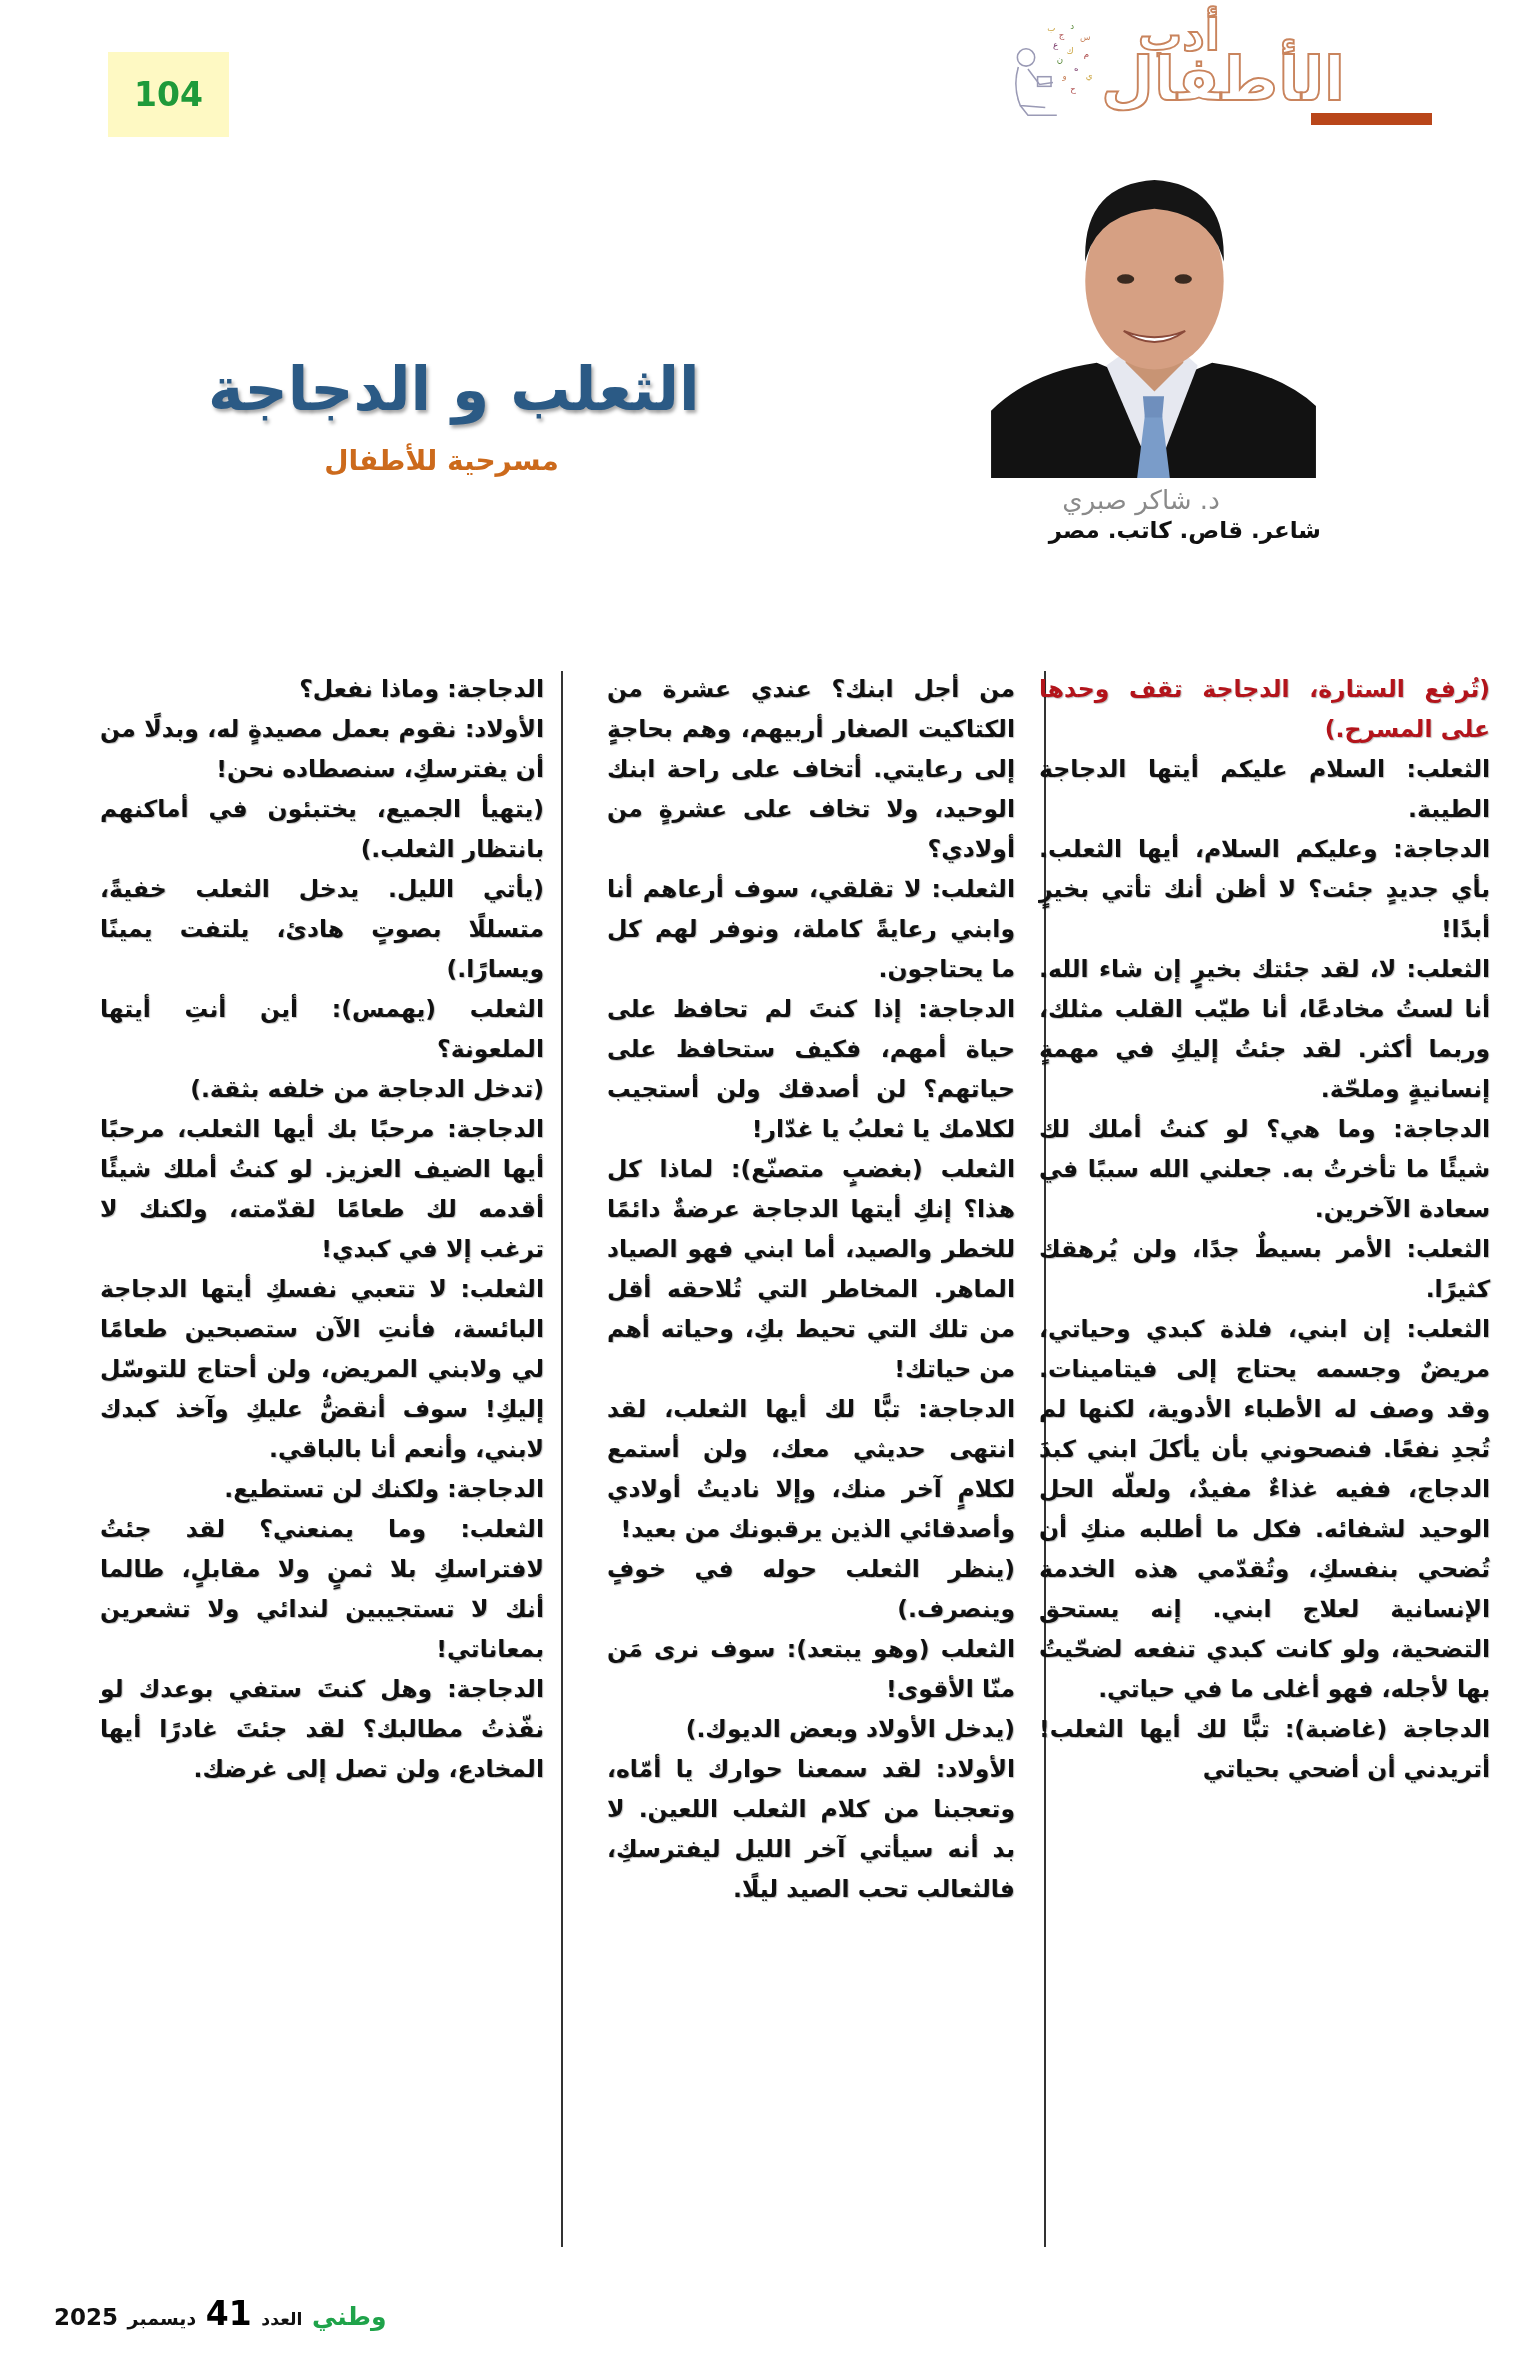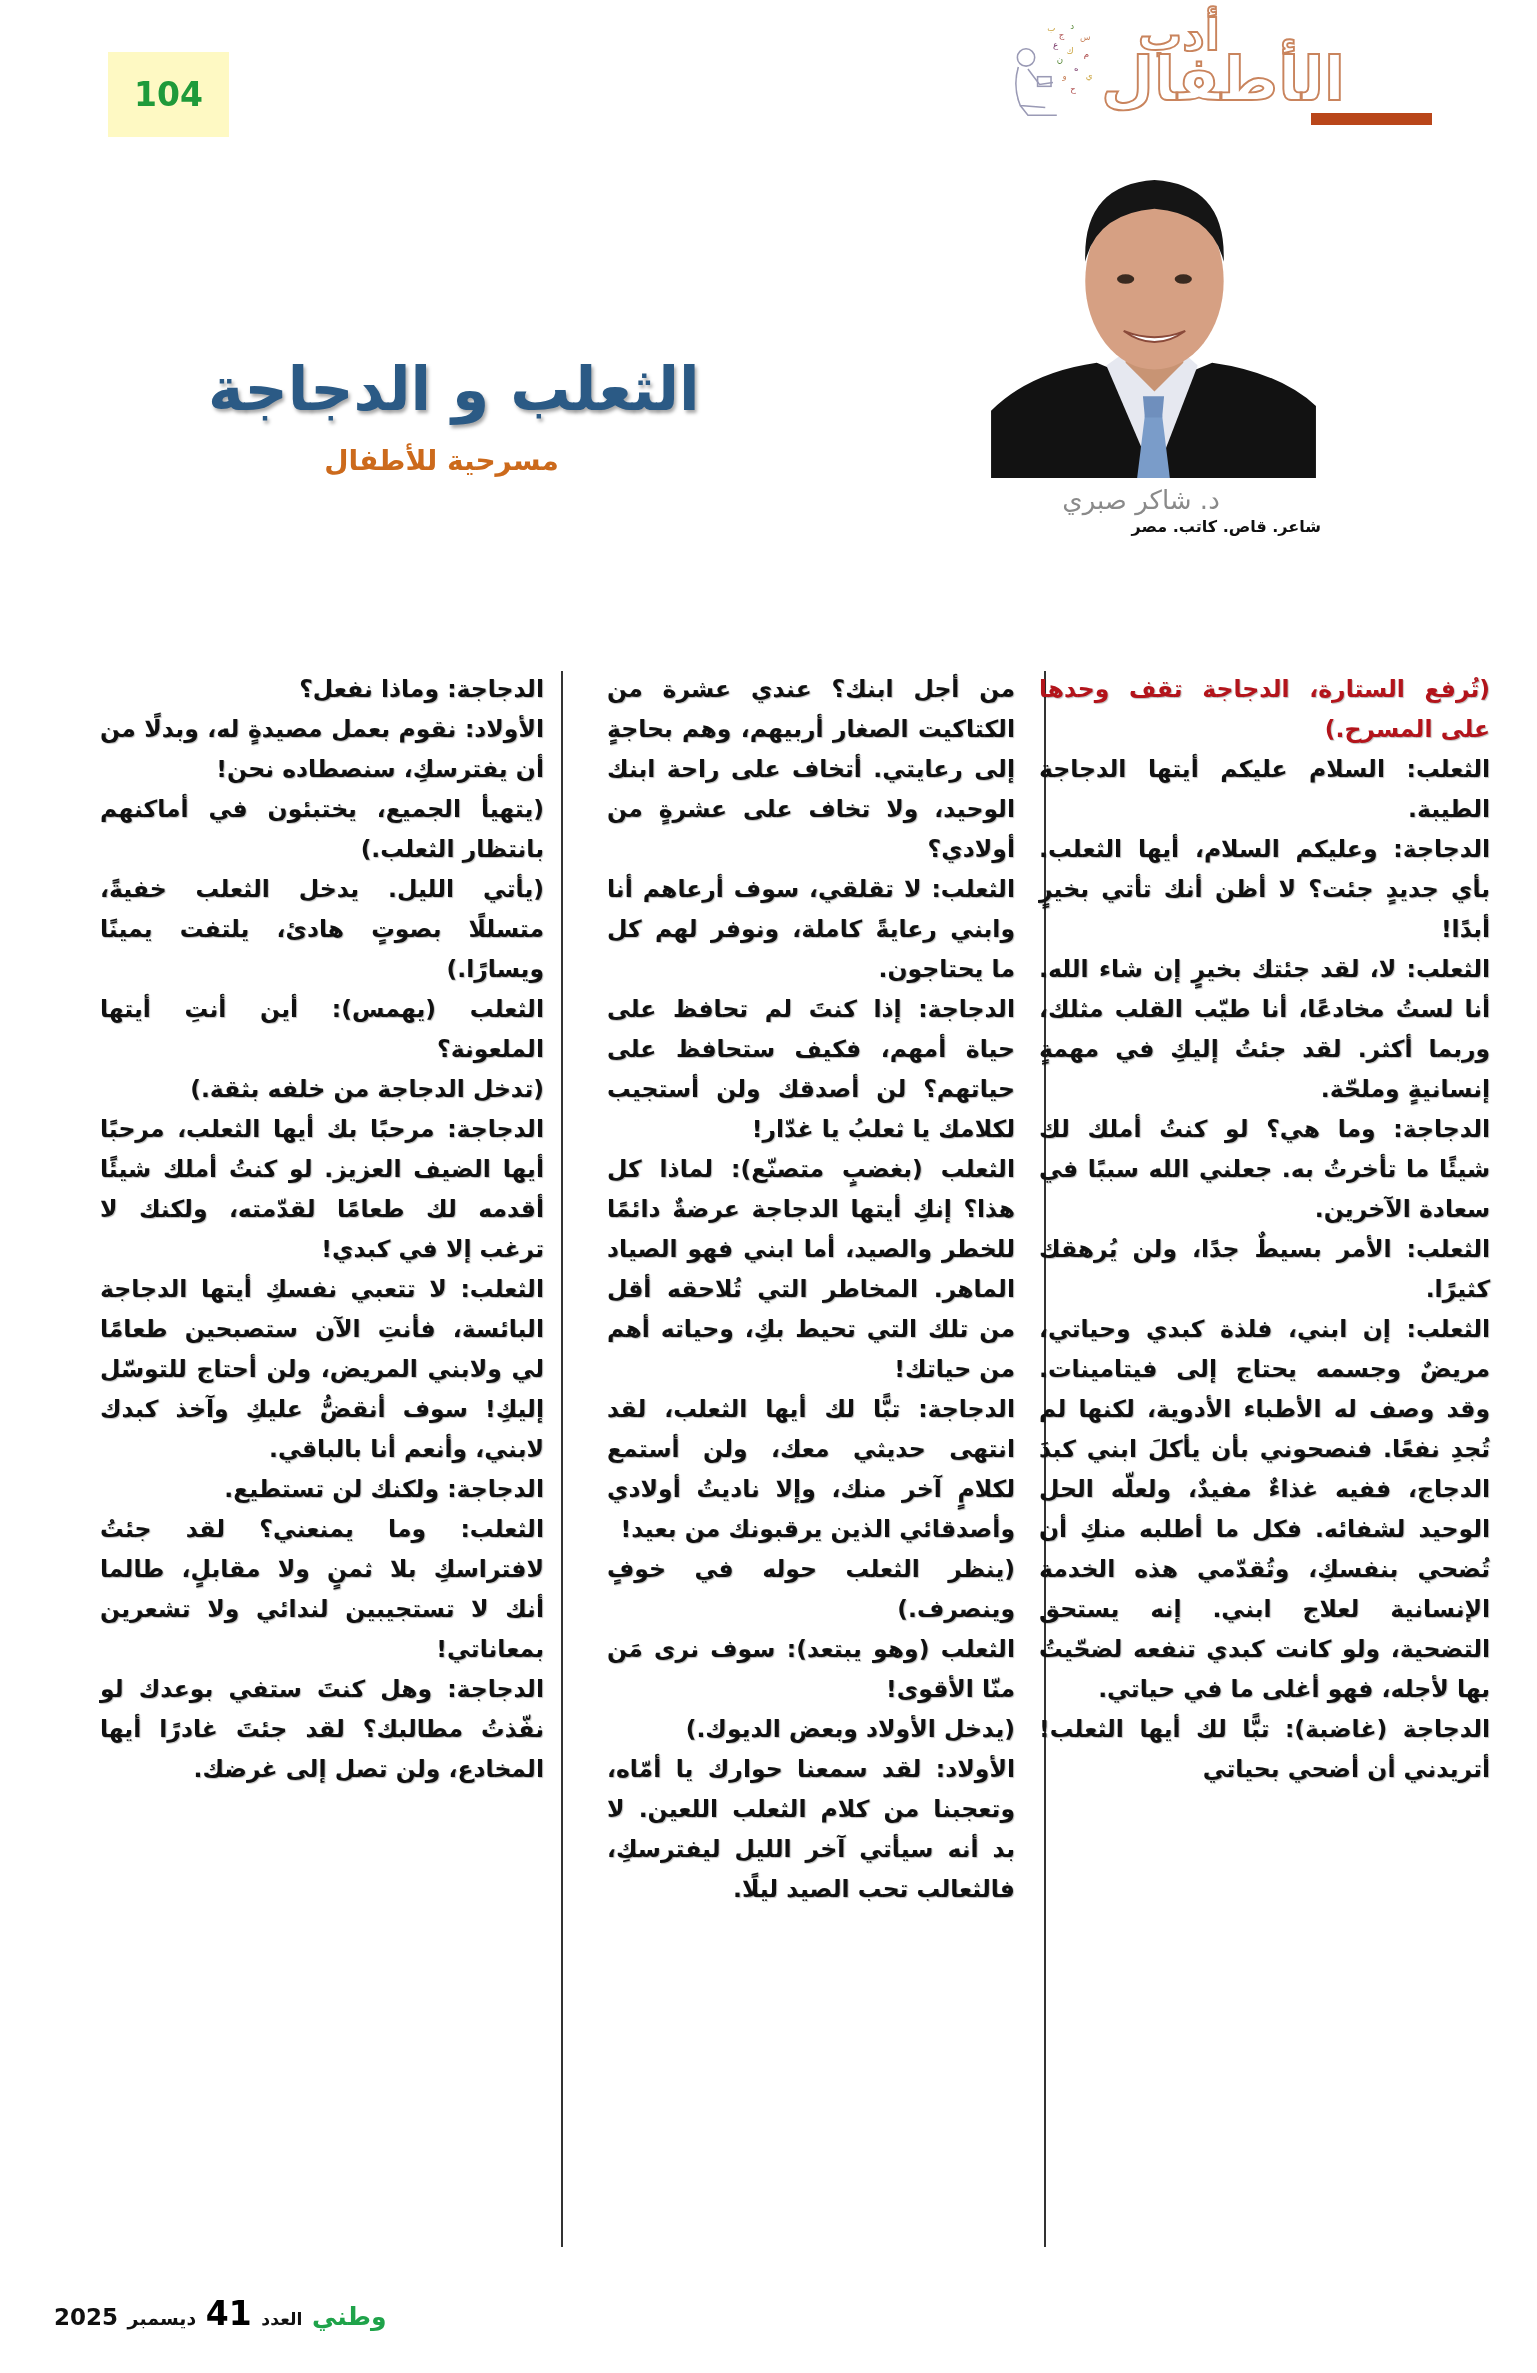--- a/index.html
+++ b/index.html
@@ -36,21 +36,21 @@
     .author-photo {
       position: absolute; left: 991px; top: 156px; width: 325px; height: 322px; overflow: hidden;
       background: #ffffff;
     }
     .author-caption { position: absolute; left: 990px; top: 485px; width: 331px; direction: rtl; text-align: right; }
     .author-name {
       font-family: "DejaVu Sans", sans-serif; font-size: 26px; color: #8a8a8a; text-align: center;
       padding-right: 29px; letter-spacing: 1px;
     }
     .author-roles {
-      font-family: "DejaVu Sans", sans-serif; font-weight: bold; font-size: 16px; color: #111;
+      font-family: "DejaVu Sans", sans-serif; font-weight: bold; font-size: 23px; color: #111;
       text-align: right; margin-top: 1.9px;
     }
 
     
     .title {
       position: absolute; left: 192px; top: 354px; width: 500px; direction: rtl; text-align: left;
       font-family: "DejaVu Sans", sans-serif; font-weight: bold; font-size: 60px; color: #2b5a85;
       text-shadow: 1.9px 2.9px 3.8px rgba(0,0,0,0.35);
       margin-left: 16px;
     }

